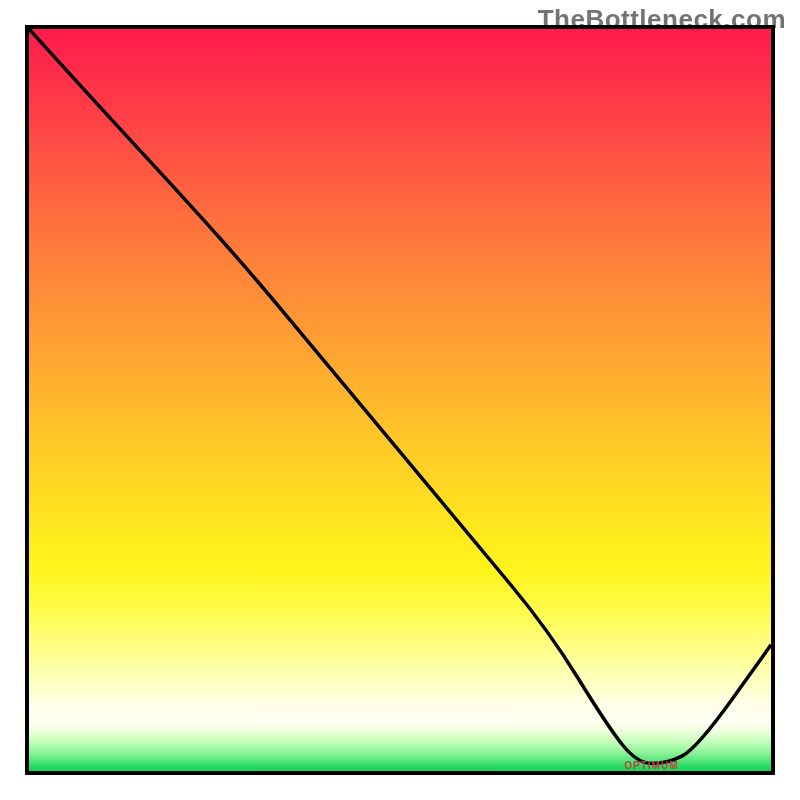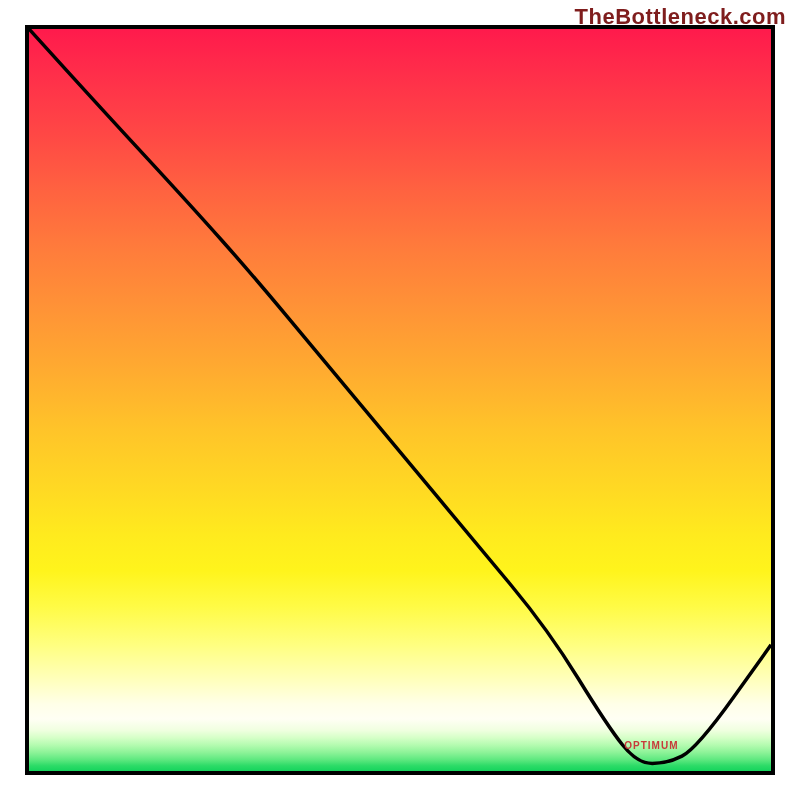--- a/index.html
+++ b/index.html
@@ -13,23 +13,23 @@
   }
   .wrap {
     position: relative;
     width: 800px;
     height: 800px;
   }
   .attribution {
     position: absolute;
     top: 4px;
     right: 14px;
-    font-size: 22px;
+    font-size: 26px;
     font-weight: 600;
-    color: #7f1d1d;
+    color: #737373;
     letter-spacing: 0.5px;
   }
   .frame {
     position: absolute;
     left: 25px;
     top: 25px;
     width: 750px;
     height: 750px;
     border: 4px solid #000;
     box-sizing: border-box;
@@ -66,21 +66,21 @@
   }
   svg.curve {
     position: absolute;
     inset: 0;
     width: 100%;
     height: 100%;
     pointer-events: none;
   }
   .optimum {
     position: absolute;
-    bottom: 20px;
+    bottom: 0;
     font-size: 10px;
     font-weight: 700;
     color: #c83a3a;
     letter-spacing: 1px;
   }
 </style>
 </head>
 <body>
 <div class="wrap">
 

